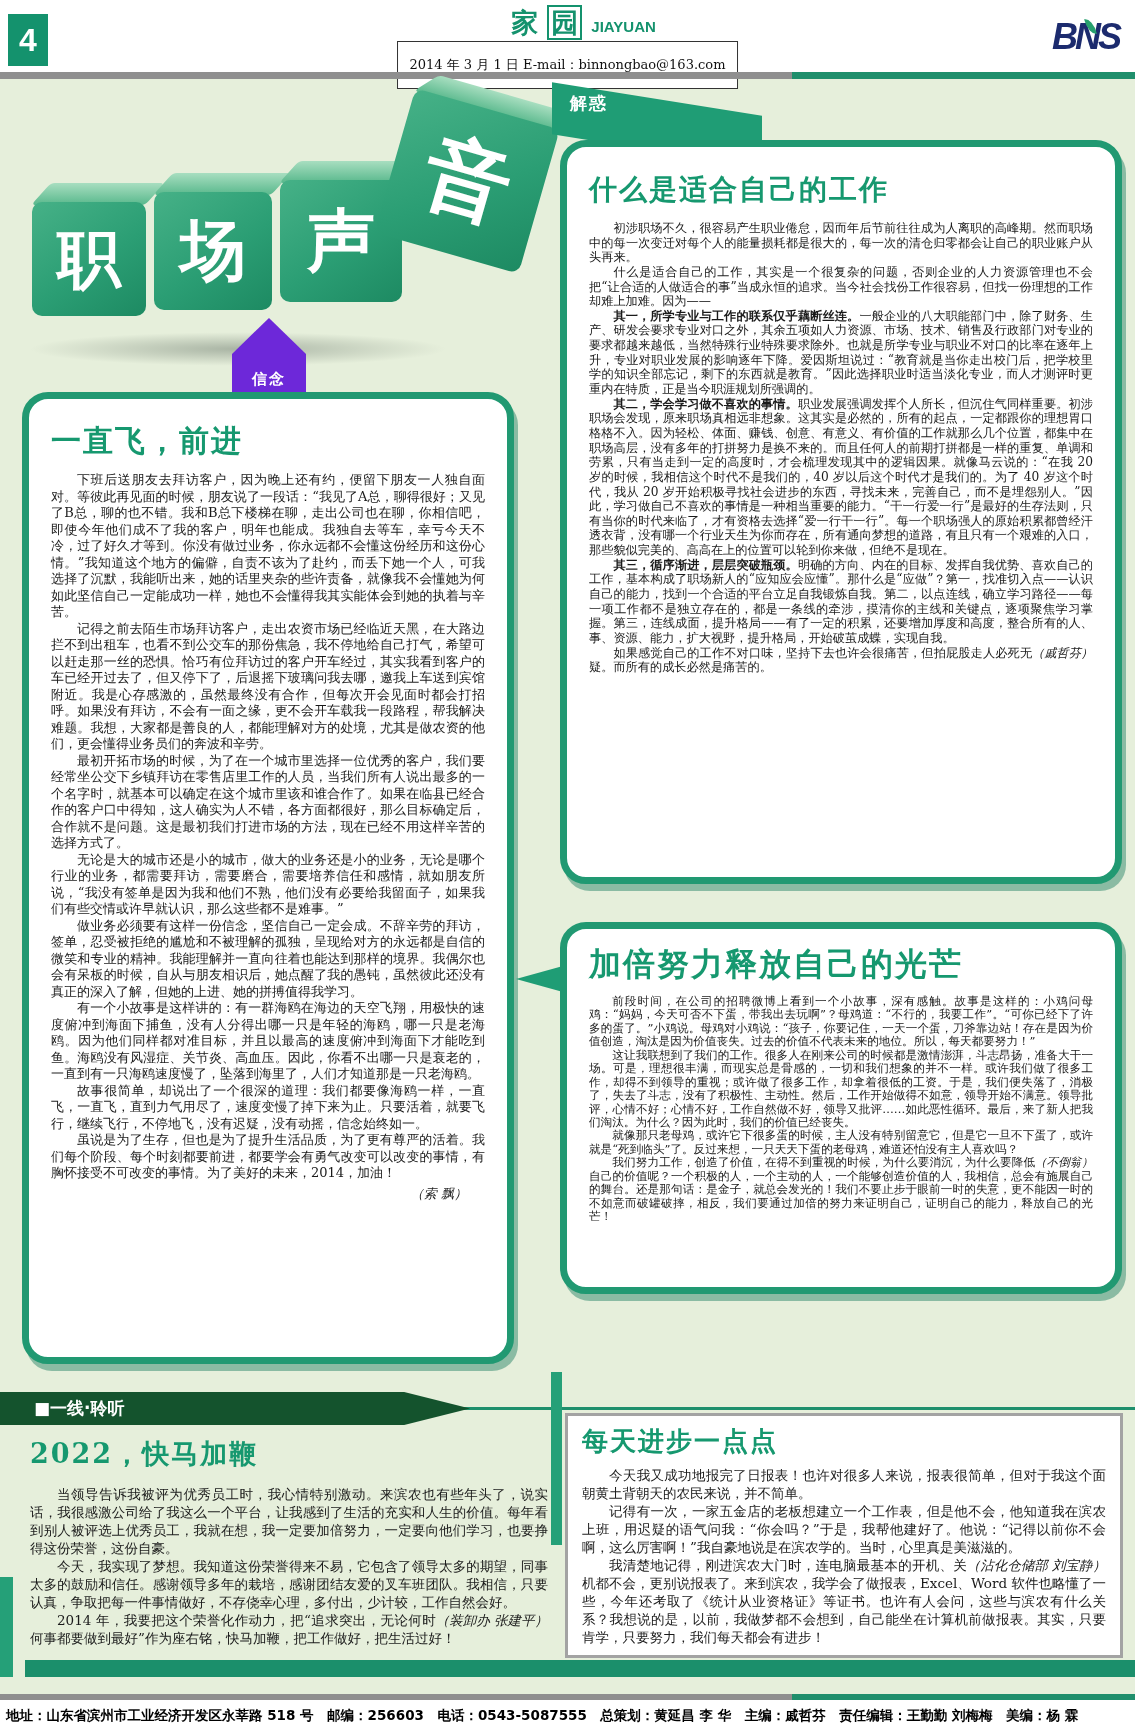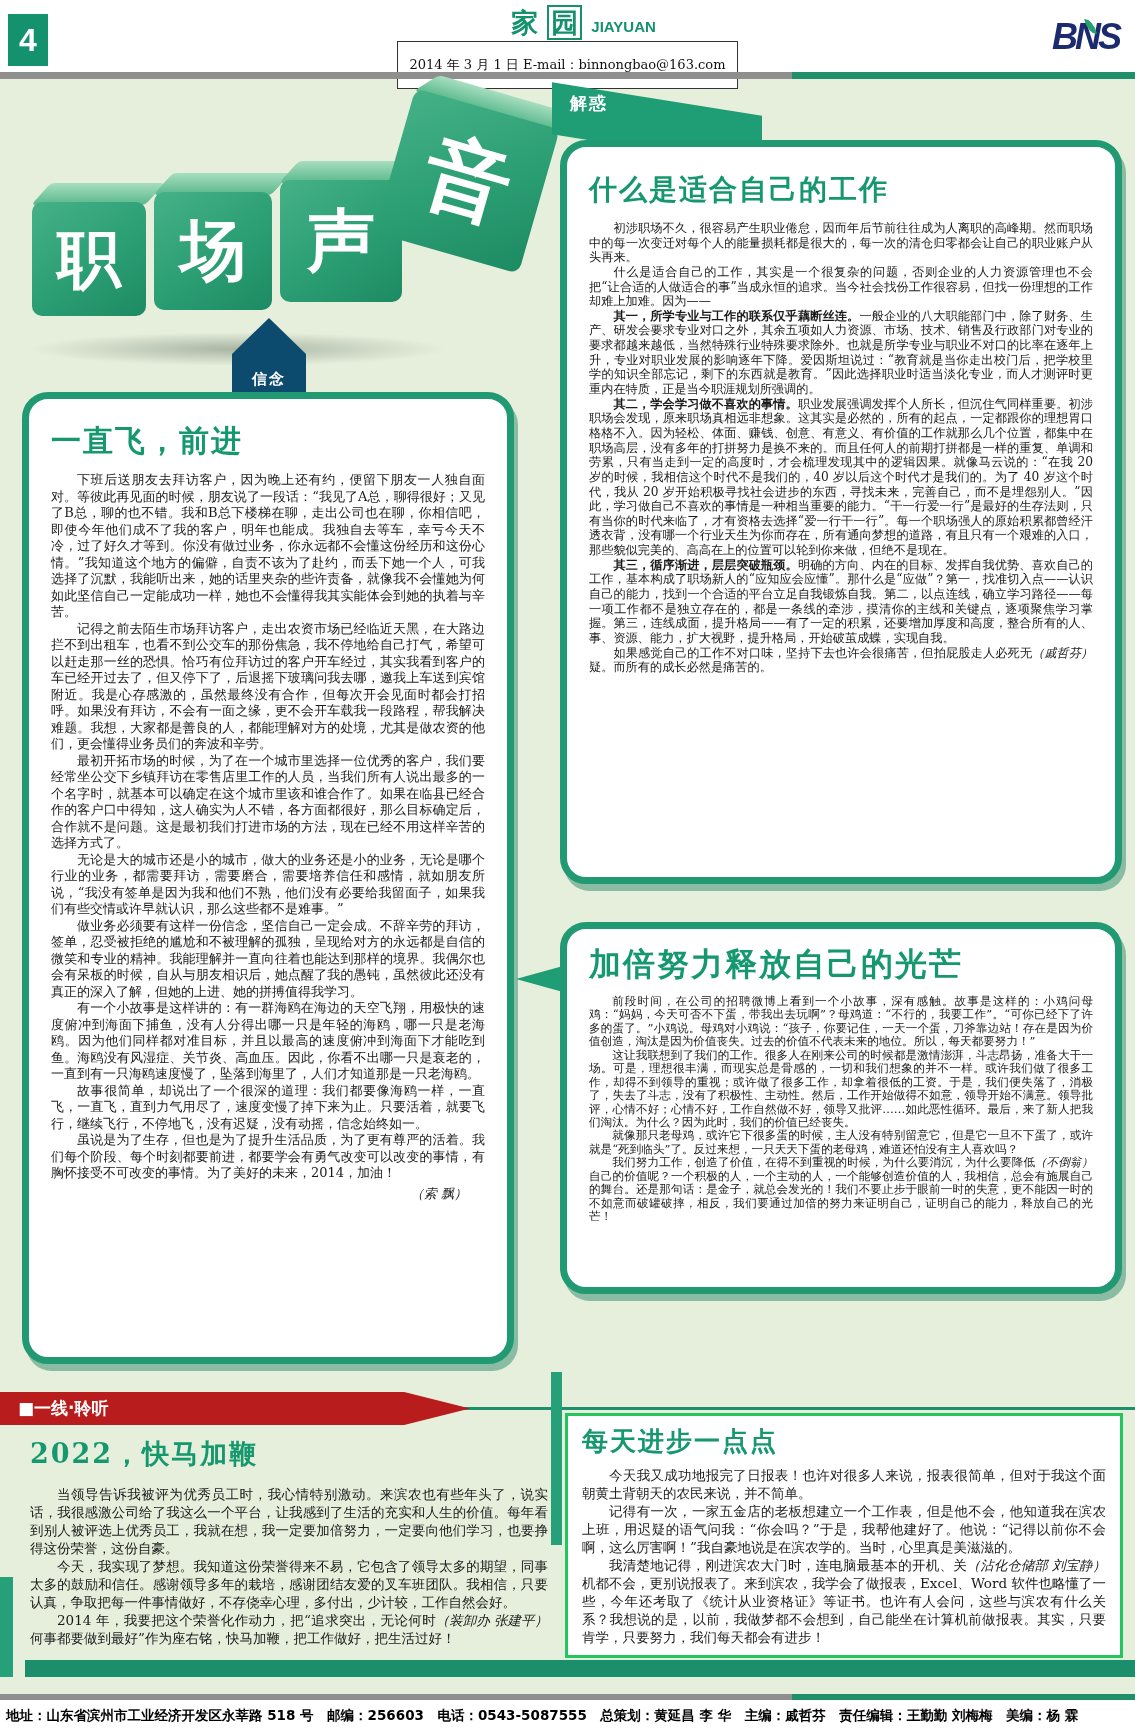--- a/index.html
+++ b/index.html
@@ -43,41 +43,41 @@
   .lead { font-weight:bold; }
   .byline-line { text-align:right; font-style:italic; color:#222; padding-right:18px; margin-top:3px; }
   .byline-inline { float:right; font-style:italic; text-indent:0; }
 
   .b1 p { font-size:13px;   line-height:1.27; }
   .b2 p { font-size:12.2px; line-height:1.2;  }
   .b3 p { font-size:11.6px; line-height:1.16; }
   .b4 p { font-size:13.5px; line-height:1.33; }
 
   
-  .tab-belief { position:absolute; left:232px; top:318px; width:74px; height:78px; background:#0c4a6e;
+  .tab-belief { position:absolute; left:232px; top:318px; width:74px; height:78px; background:#6d28d9;
                 clip-path:polygon(50% 0, 100% 46%, 100% 100%, 0 100%, 0 46%);
                 display:flex; align-items:flex-end; justify-content:center; padding-bottom:7px;
                 color:#fff; font:bold 15px "DejaVu Sans", sans-serif; letter-spacing:2px; }
   .tab-jiehuo { position:absolute; left:552px; top:99px; width:210px; height:52px; background:#1f9d75;
                 transform:skewY(9deg); }
   .tab-jiehuo span { display:inline-block; transform:skewY(-9deg); color:#fff;
                      font:bold 17px "DejaVu Sans", sans-serif; letter-spacing:2px; padding:5px 0 0 18px; }
   .tab-ganwu { position:absolute; left:516px; top:948px; width:112px; height:62px; background:#1f9d75;
                clip-path:polygon(0 50%, 100% 0, 100% 100%); }
   .tab-ganwu span { position:absolute; right:22px; top:20px; color:#fff;
                     font:bold 17px "DejaVu Sans", sans-serif; letter-spacing:1px; }
 
   
   .banner-line { position:absolute; left:380px; top:1407px; width:755px; height:3px; background:#1e8f6c; }
-  .banner { position:absolute; left:0; top:1392px; width:470px; height:33px; background:#b91c1c;
+  .banner { position:absolute; left:0; top:1392px; width:470px; height:33px; background:#14532d;
             clip-path:polygon(0 0, 86% 0, 100% 50%, 86% 100%, 0 100%);
-            color:#fff; font:bold 17px "DejaVu Sans", sans-serif; line-height:33px; padding-left:18px; }
+            color:#fff; font:bold 17px "DejaVu Sans", sans-serif; line-height:33px; padding-left:34px; }
   .plain-article { position:absolute; left:30px; top:1432px; width:518px; }
   .thinbox { position:absolute; left:565px; top:1413px; width:558px; height:245px;
-             background:#fff; border:3px solid #22c55e; padding:4px 14px; overflow:hidden; }
+             background:#fff; border:3px solid #a3a3a3; padding:4px 14px; overflow:hidden; }
   .dec-v { position:absolute; left:551px; top:1372px; width:11px; height:173px; background:#25a078; }
   .dec-bottom-bar { position:absolute; left:25px; top:1660px; width:1110px; height:17px; background:#1b8f6b; }
   .dec-left-strip { position:absolute; left:0; top:1577px; width:13px; height:100px; background:#25a078; }
 
   
   .foot-bar-gray  { position:absolute; top:1694px; left:0; width:792px; height:6px; background:#8f8f8f; }
   .foot-bar-green { position:absolute; top:1694px; left:792px; width:343px; height:6px; background:#1f8f6c; }
   .footer { position:absolute; top:1700px; left:0; width:1135px; height:30px; background:#fff; }
   .footer-text { padding:7px 4px 0 6px; font:bold 13.5px "DejaVu Sans", sans-serif; color:#000; white-space:nowrap; }
 </style>

